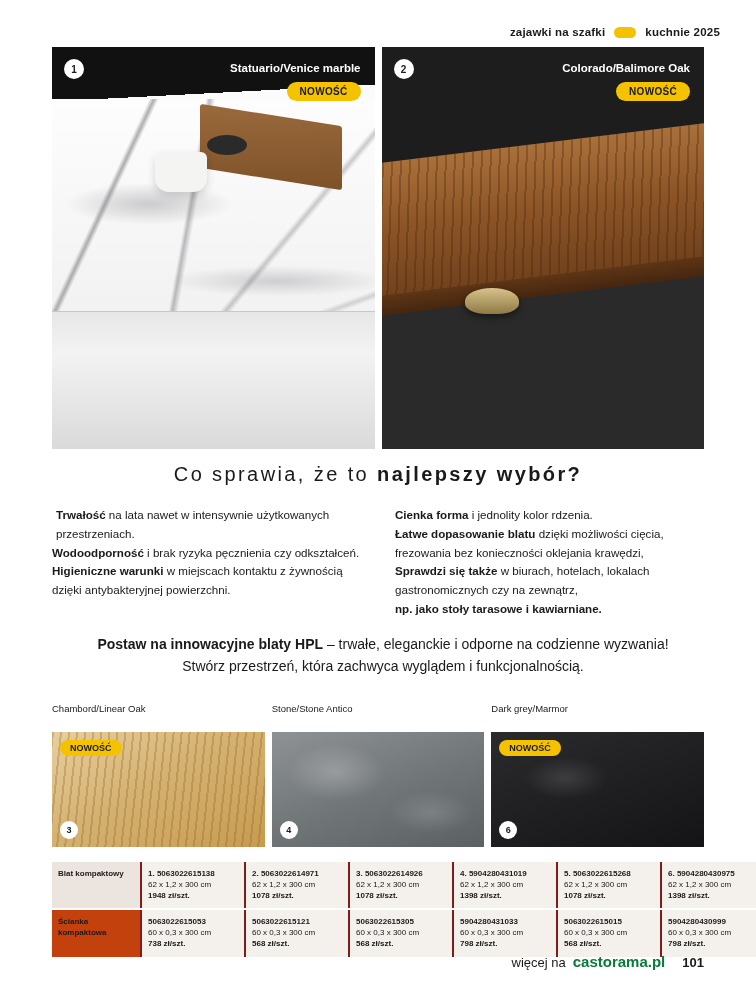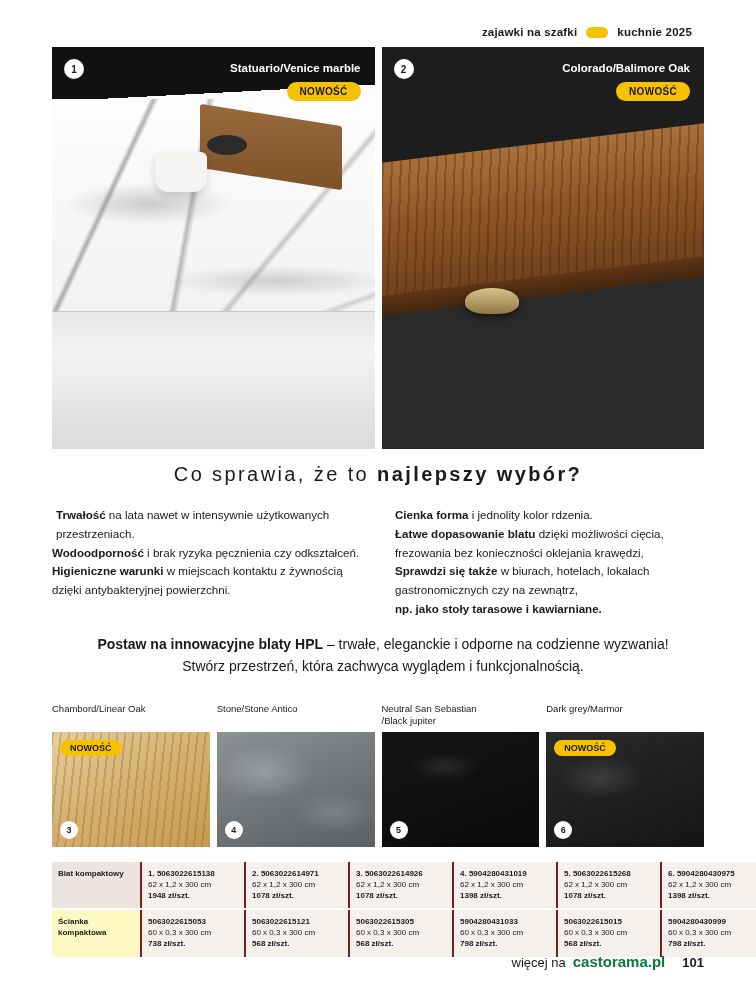--- a/index.html
+++ b/index.html
@@ -6,21 +6,21 @@
   body{
     width:756px;height:994px;
     background:#ffffff;
     font-family:"Liberation Sans", sans-serif;
     color:#1a1a1a;
     position:relative;
     overflow:hidden;
   }
   
   .header{
-    position:absolute;top:26px;right:64px;
+    position:absolute;top:26px;right:36px;
     display:flex;align-items:center;gap:9px;
     font-size:11.5px;font-weight:bold;letter-spacing:.2px;
   }
   .header .cat{color:#1a1a1a;}
   .header .dot{
     width:22px;height:11px;border-radius:6px;background:#f5c200;display:inline-block;
   }
   .header .year{color:#1a1a1a;font-weight:bold;}
 
   
@@ -168,21 +168,21 @@
   }
   .trow{display:flex;}
   .trow .th{
     width:88px;flex:none;background:#ece5df;font-weight:bold;font-size:8px;
     padding:7px 6px;box-sizing:border-box;
   }
   .trow .td{
     flex:1;background:#f4f0ec;padding:7px 6px;box-sizing:border-box;
     border-left:2px solid #7f1d1d;
   }
-  .trow.row2 .th{background:#fef9c3;}
+  .trow.row2 .th{background:#c2410c;}
   .trow.row2 .td{background:#f4f0ec;}
   .trow + .trow{border-top:2px solid #ffffff;}
   .td .t1{font-weight:bold;}
   .td .t2{}
   .td .t3{font-weight:bold;}
 
   
   .footer{
     position:absolute;right:52px;bottom:24px;
     display:flex;align-items:baseline;gap:7px;
@@ -271,27 +271,20 @@
     </div>
   </div>
 
   <div class="sw">
     <div class="sw-label">Stone/Stone Antico</div>
     <div class="sw-img sw-2">
       <div class="sw-badge-num">4</div>
     </div>
   </div>
 
-  <div class="sw">
-    <div class="sw-label" style="white-space:pre-line;">Neutral San Sebastian
-/Black jupiter</div>
-    <div class="sw-img sw-3">
-      <div class="sw-badge-num">5</div>
-    </div>
-  </div>
 
   <div class="sw">
     <div class="sw-label">Dark grey/Marmor</div>
     <div class="sw-img sw-4">
       <div class="sw-nowosc">NOWOŚĆ</div>
       <div class="sw-badge-num">6</div>
     </div>
   </div>
 
 </div>

